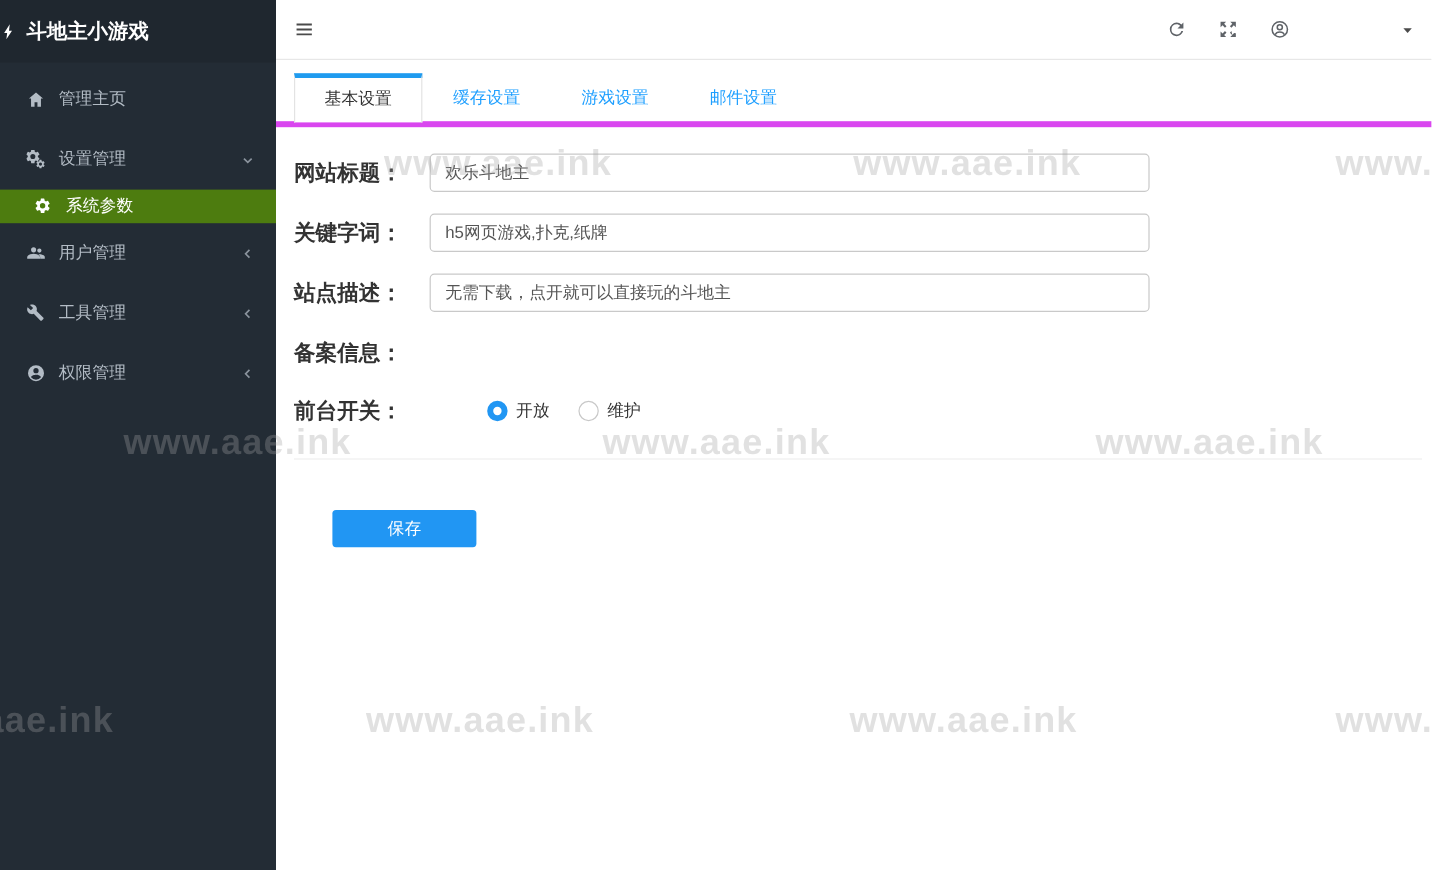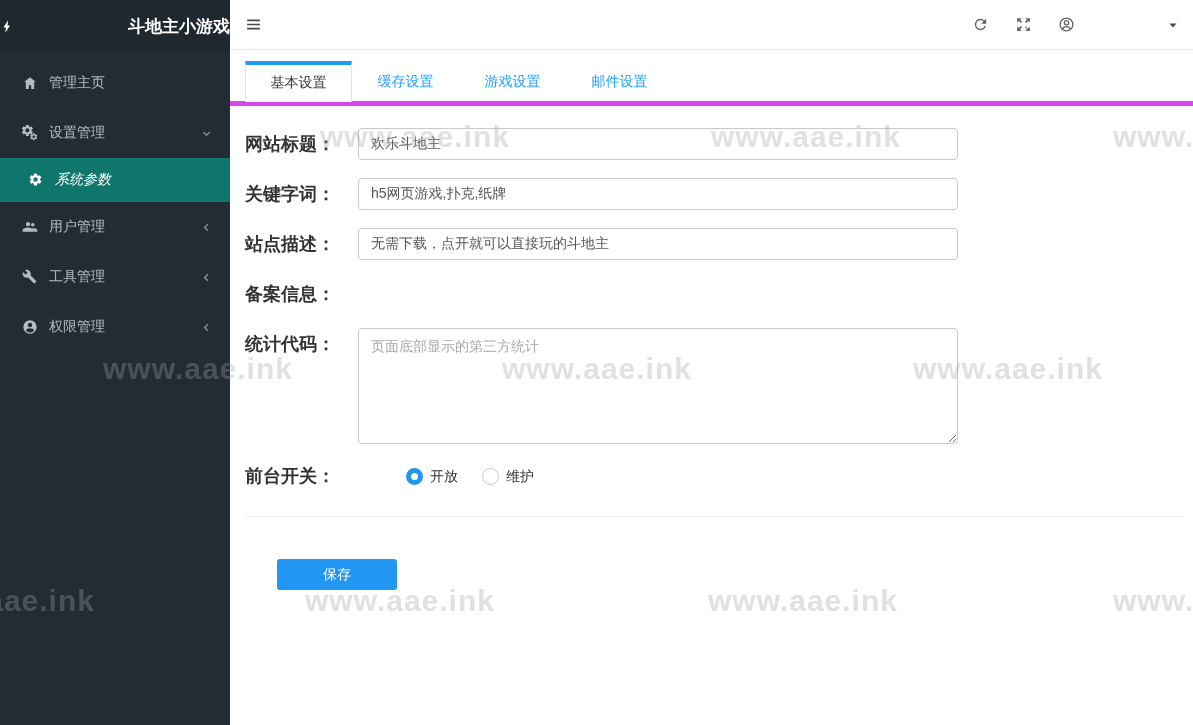--- a/index.html
+++ b/index.html
@@ -7,32 +7,32 @@
   body {
     width:1193px; height:725px; overflow:hidden;
     font-family:"Liberation Sans","DejaVu Sans",sans-serif;
     background:#fff; position:relative;
   }
   .app { display:flex; width:1193px; height:725px; }
 
   
   .sidebar { width:230px; flex-shrink:0; background:#232c35; color:#b3bcc5; }
   .logo {
-    height:52px; display:flex; align-items:center; justify-content:space-between;
+    height:52px; display:flex; align-items:center; justify-content:flex-start;
     gap:7px; color:#fff; font-size:17px; font-weight:bold; background:#1f272f;
   }
   .menu { padding-top:6px; }
   .menu-item {
     display:flex; align-items:center; height:50px;
     padding:0 18px 0 22px; font-size:14px; cursor:pointer; color:#b3bcc5;
   }
   .menu-item .mi-icon { width:16px; height:16px; margin-right:11px; flex-shrink:0; display:inline-flex; }
   .menu-item .chevron { margin-left:auto; width:11px; height:11px; color:#8a939d; display:inline-flex; }
   .menu-item.active {
-    background:#0f766e; color:#fff; height:44px; padding-left:28px;font-style:italic;
+    background:#4d7c0f; color:#fff; height:28px; padding-left:28px;
   }
   svg { display:block; }
 
   
   .main { flex:1; display:flex; flex-direction:column; background:#fff; min-width:0; }
   .topbar {
     height:50px; flex-shrink:0; border-bottom:1px solid #e7e7e7;
     display:flex; align-items:center; padding:0 14px 0 15px; color:#5f6368;
   }
   .topbar .tb-icon { width:17px; height:17px; display:inline-flex; cursor:pointer; color:#5f6368; }
@@ -245,24 +245,20 @@
 
       <div class="frow">
         <label class="flabel">站点描述：</label>
         <input type="text" class="text-input" value="无需下载，点开就可以直接玩的斗地主" style="">
       </div>
 
       <div class="frow">
         <label class="flabel">备案信息：</label>
       </div>
 
-      <div class="frow">
-        <label class="flabel">统计代码：</label>
-        <textarea class="text-input" placeholder="页面底部显示的第三方统计" style=""></textarea>
-      </div>
 
       <div class="frow radio-row">
         <label class="flabel" style="line-height:17px;">前台开关：</label>
         <div class="radio-group">
           <input type="radio" name="front_switch" checked="true" style="">
           <span class="radio-label">开放</span>
           <input type="radio" name="front_switch" style="">
           <span class="radio-label">维护</span>
         </div>
       </div>

